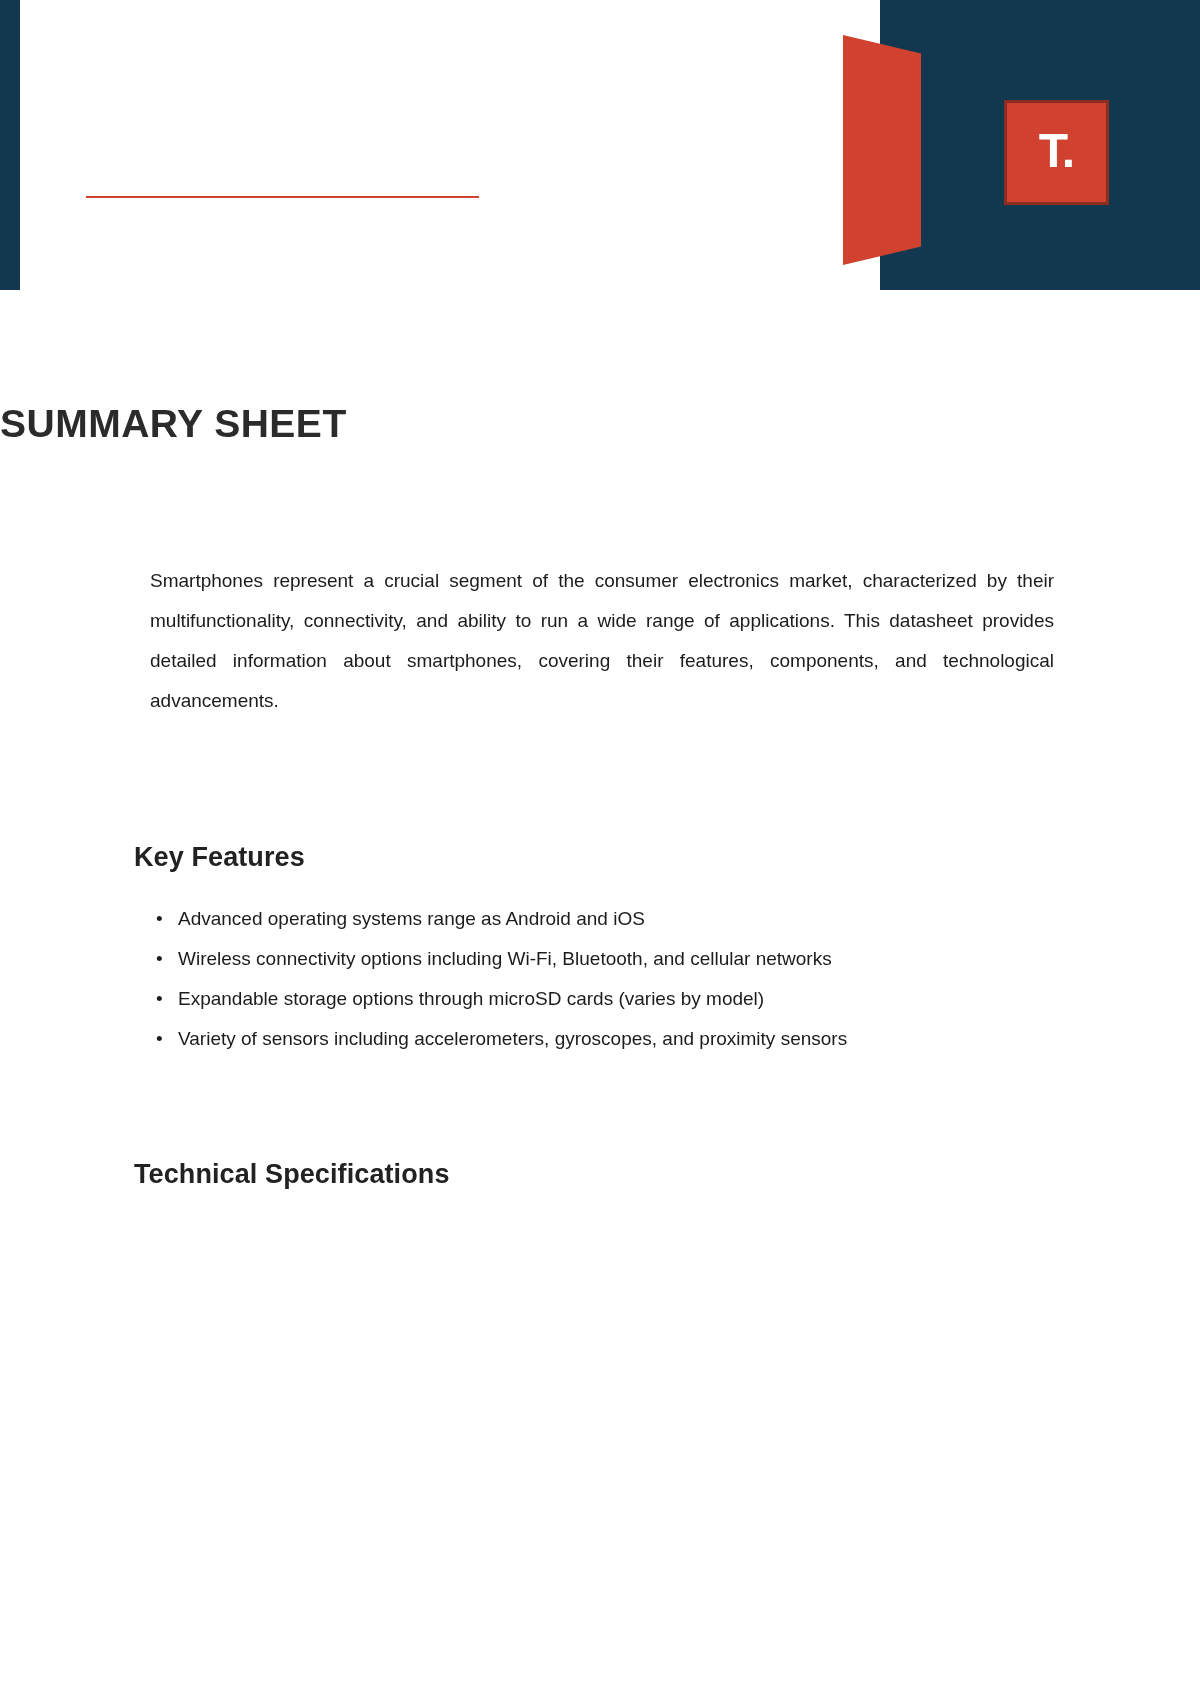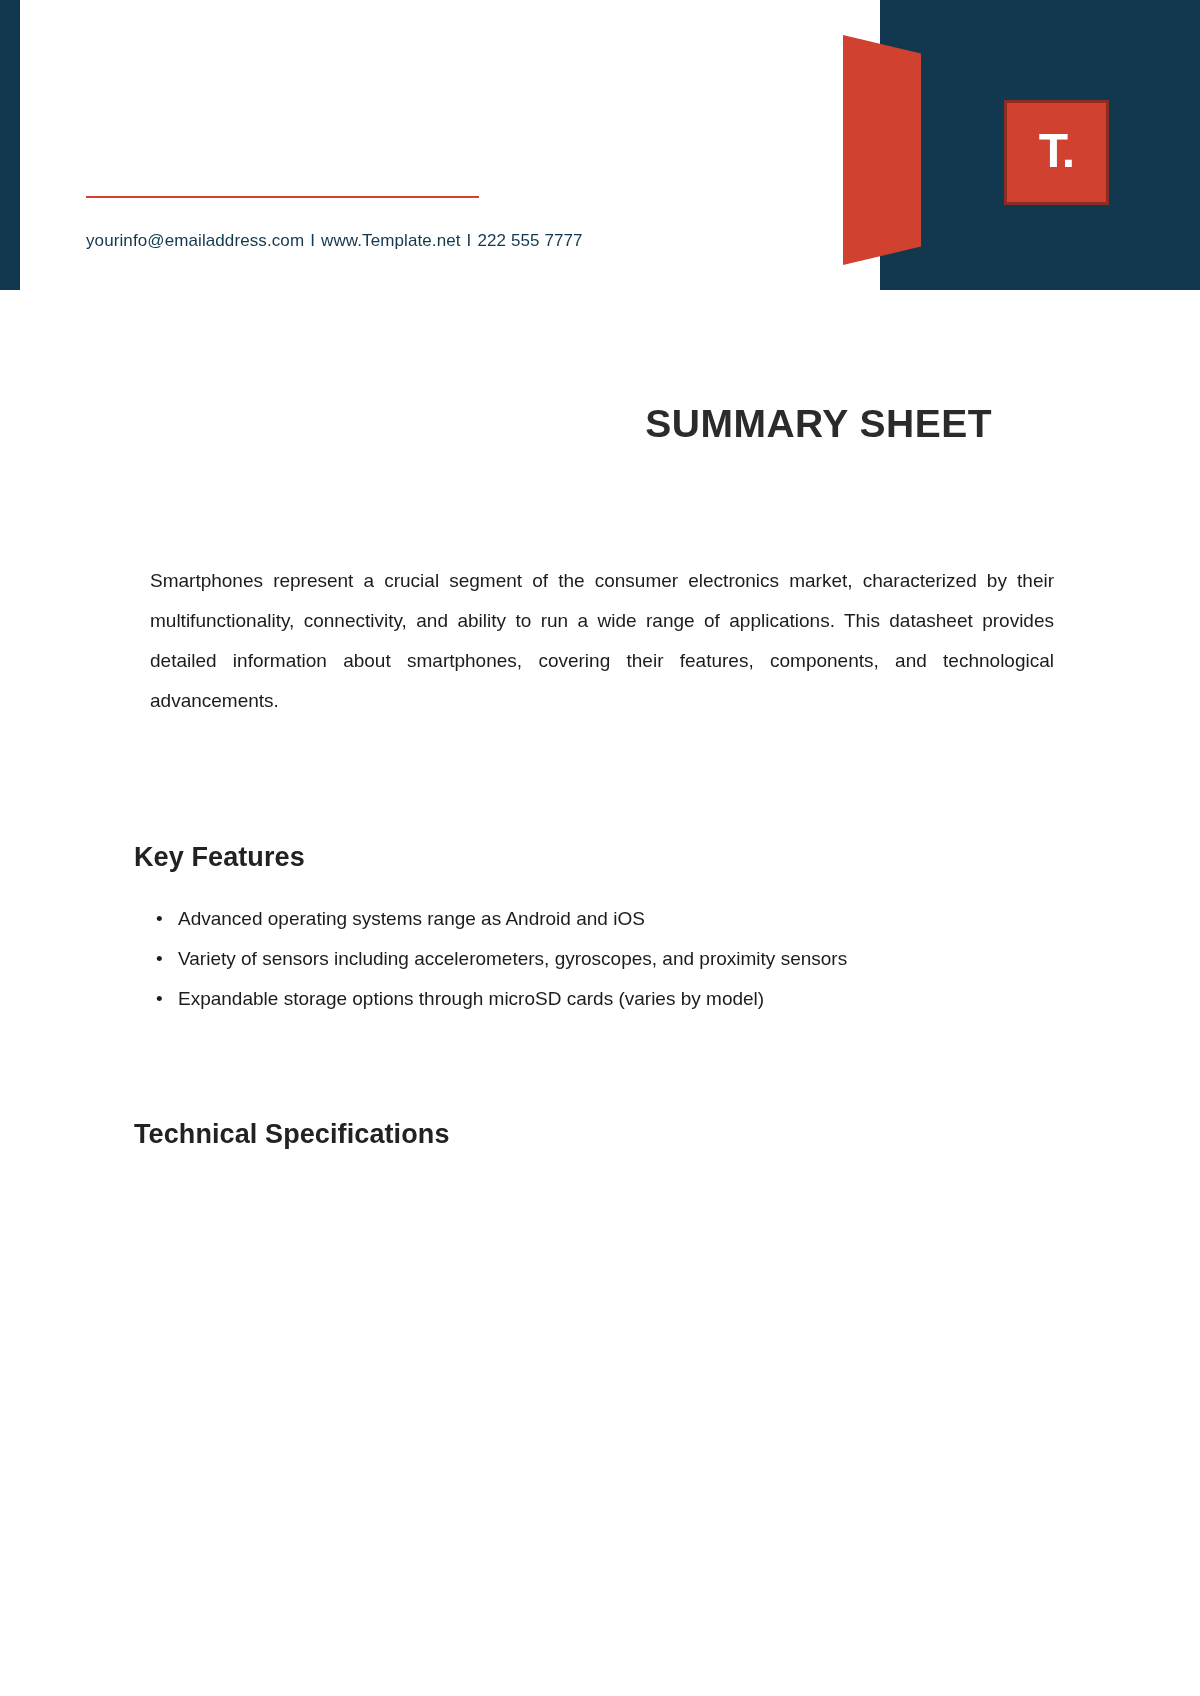--- a/index.html
+++ b/index.html
@@ -90,21 +90,21 @@
     padding: 0 6px;
     color: #12384f;
   }
 
   
   .doc-title {
     position: absolute;
     top: 402px;
     left: 0;
     width: 992px;
-    text-align: right;
+    text-align: left;
     font-size: 39px;
     font-weight: bold;
     color: #2b2b2b;
     letter-spacing: 0.5px;
   }
 
   .content {
     position: absolute;
     top: 545px;
     left: 134px;
@@ -156,41 +156,39 @@
 <body>
 
 <div class="header">
   <div class="header-left-bar"></div>
   <div class="header-right-panel"></div>
   <div class="header-red-shape"></div>
   <div class="header-logo-box">
     <span class="header-logo-text">T.</span>
   </div>
   <div class="header-rule"></div>
-  <div class="header-contact">
-    <span>yourinfo@emailaddress.com</span><span class="sep">I</span><span>www.Template.net</span><span class="sep">I</span><span>222 555 7777</span>
-  </div>
 </div>
 
 <div class="doc-title">SUMMARY SHEET</div>
 
 <div class="content">
 
   <section>
     <p class="body-text">Smartphones represent a crucial segment of the consumer electronics market, characterized by their multifunctionality, connectivity, and ability to run a wide range of applications. This datasheet provides detailed information about smartphones, covering their features, components, and technological advancements.</p>
   </section>
 
   <div class="section-gap-1"></div>
 
   <section>
     <h2 class="section-heading">Key Features</h2>
     <ul class="feature-list">
       <li>Advanced operating systems range as Android and iOS</li>
+      <li>Wireless connectivity options including Wi-Fi, Bluetooth, and cellular networks</li>
+      <li>Expandable storage options through microSD cards (varies by model)</li>
       <li>Variety of sensors including accelerometers, gyroscopes, and proximity sensors</li>
-      <li>Expandable storage options through microSD cards (varies by model)</li>
     </ul>
   </section>
 
   <div class="section-gap-2"></div>
 
   <section>
     <h2 class="section-heading">Technical Specifications</h2>
   </section>
 
 </div>

